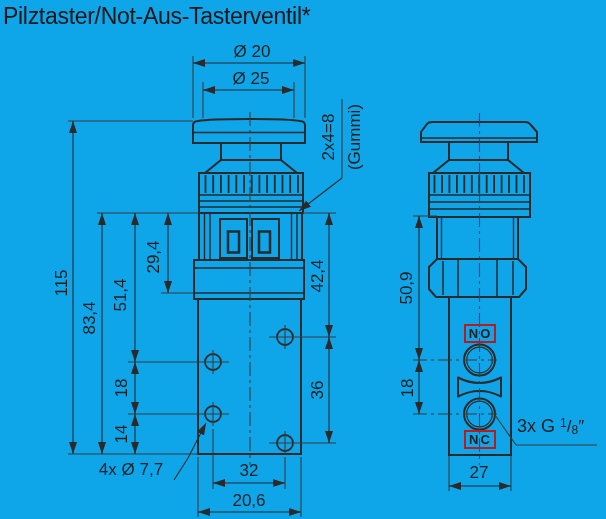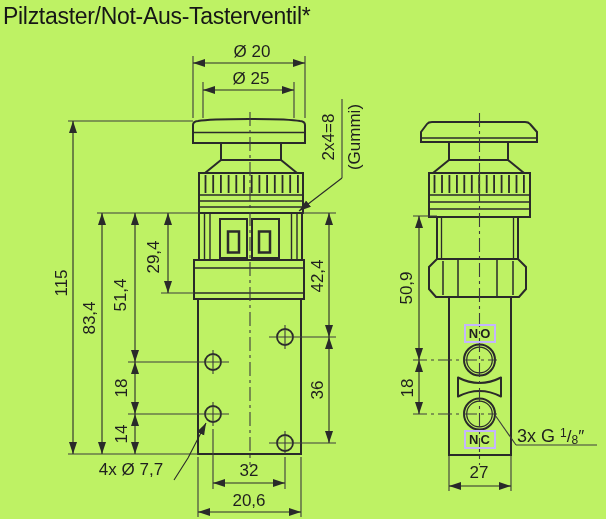--- a/index.html
+++ b/index.html
@@ -1,31 +1,31 @@
 <!DOCTYPE html>
 <html><head>
 <meta charset="utf-8">
 <style>
   html,body{margin:0;padding:0;background:#fff;}
   #stage{
-    position:relative;width:606px;height:519px;background:#bef264;
+    position:relative;width:606px;height:519px;background:#0ea5e9;
     font-family:"Liberation Sans",sans-serif;overflow:hidden;
   }
   #drawing{position:absolute;left:0;top:0;}
   .title{
     position:absolute;left:3px;top:3px;
     font-size:23px;color:#161616;letter-spacing:-0.3px;white-space:nowrap;
   }
   .dim{
     position:absolute;font-size:17px;color:#1f1f1f;white-space:nowrap;
     transform:translate(-50%,-50%);line-height:1;
   }
   .dim.vert{transform:translate(-50%,-50%) rotate(-90deg);}
   .portbox{
-    position:absolute;width:27px;height:15px;border:2px solid #c4b5fd;
+    position:absolute;width:27px;height:15px;border:2px solid #b91c1c;
     font-size:13px;font-weight:bold;color:#1f1f1f;text-align:center;
     line-height:15px;letter-spacing:2px;padding-left:1px;
   }
   .thread{
     position:absolute;font-size:18px;color:#1f1f1f;white-space:nowrap;line-height:1;
   }
   .thread .num{font-size:12px;position:relative;top:-5px;}
   .thread .den{font-size:12px;position:relative;top:2px;}
   .thread .sl{font-size:17px;}
   .thread .unit{font-size:17px;}
@@ -152,15 +152,15 @@
   <div class="dim vert" style="left:317px;top:276px">42,4</div>
   <div class="dim vert" style="left:317px;top:390px">36</div>
 
   <div class="dim vert" style="left:406px;top:288px">50,9</div>
   <div class="dim vert" style="left:407px;top:388px">18</div>
   <div class="dim" style="left:479px;top:472px">27</div>
 
   <div class="portbox" style="left:464px;top:324px">NO</div>
   <div class="portbox" style="left:464px;top:430px">NC</div>
 
-  <div class="thread" style="left:517px;top:427px"><span>3x G</span><span class="sp"></span><span class="num">1</span><span class="sl">/</span><span class="den">8</span><span class="unit">″</span></div>
+  <div class="thread" style="left:517px;top:417px"><span>3x G</span><span class="sp"></span><span class="num">1</span><span class="sl">/</span><span class="den">8</span><span class="unit">″</span></div>
 
 </div>
 
 </body></html>

